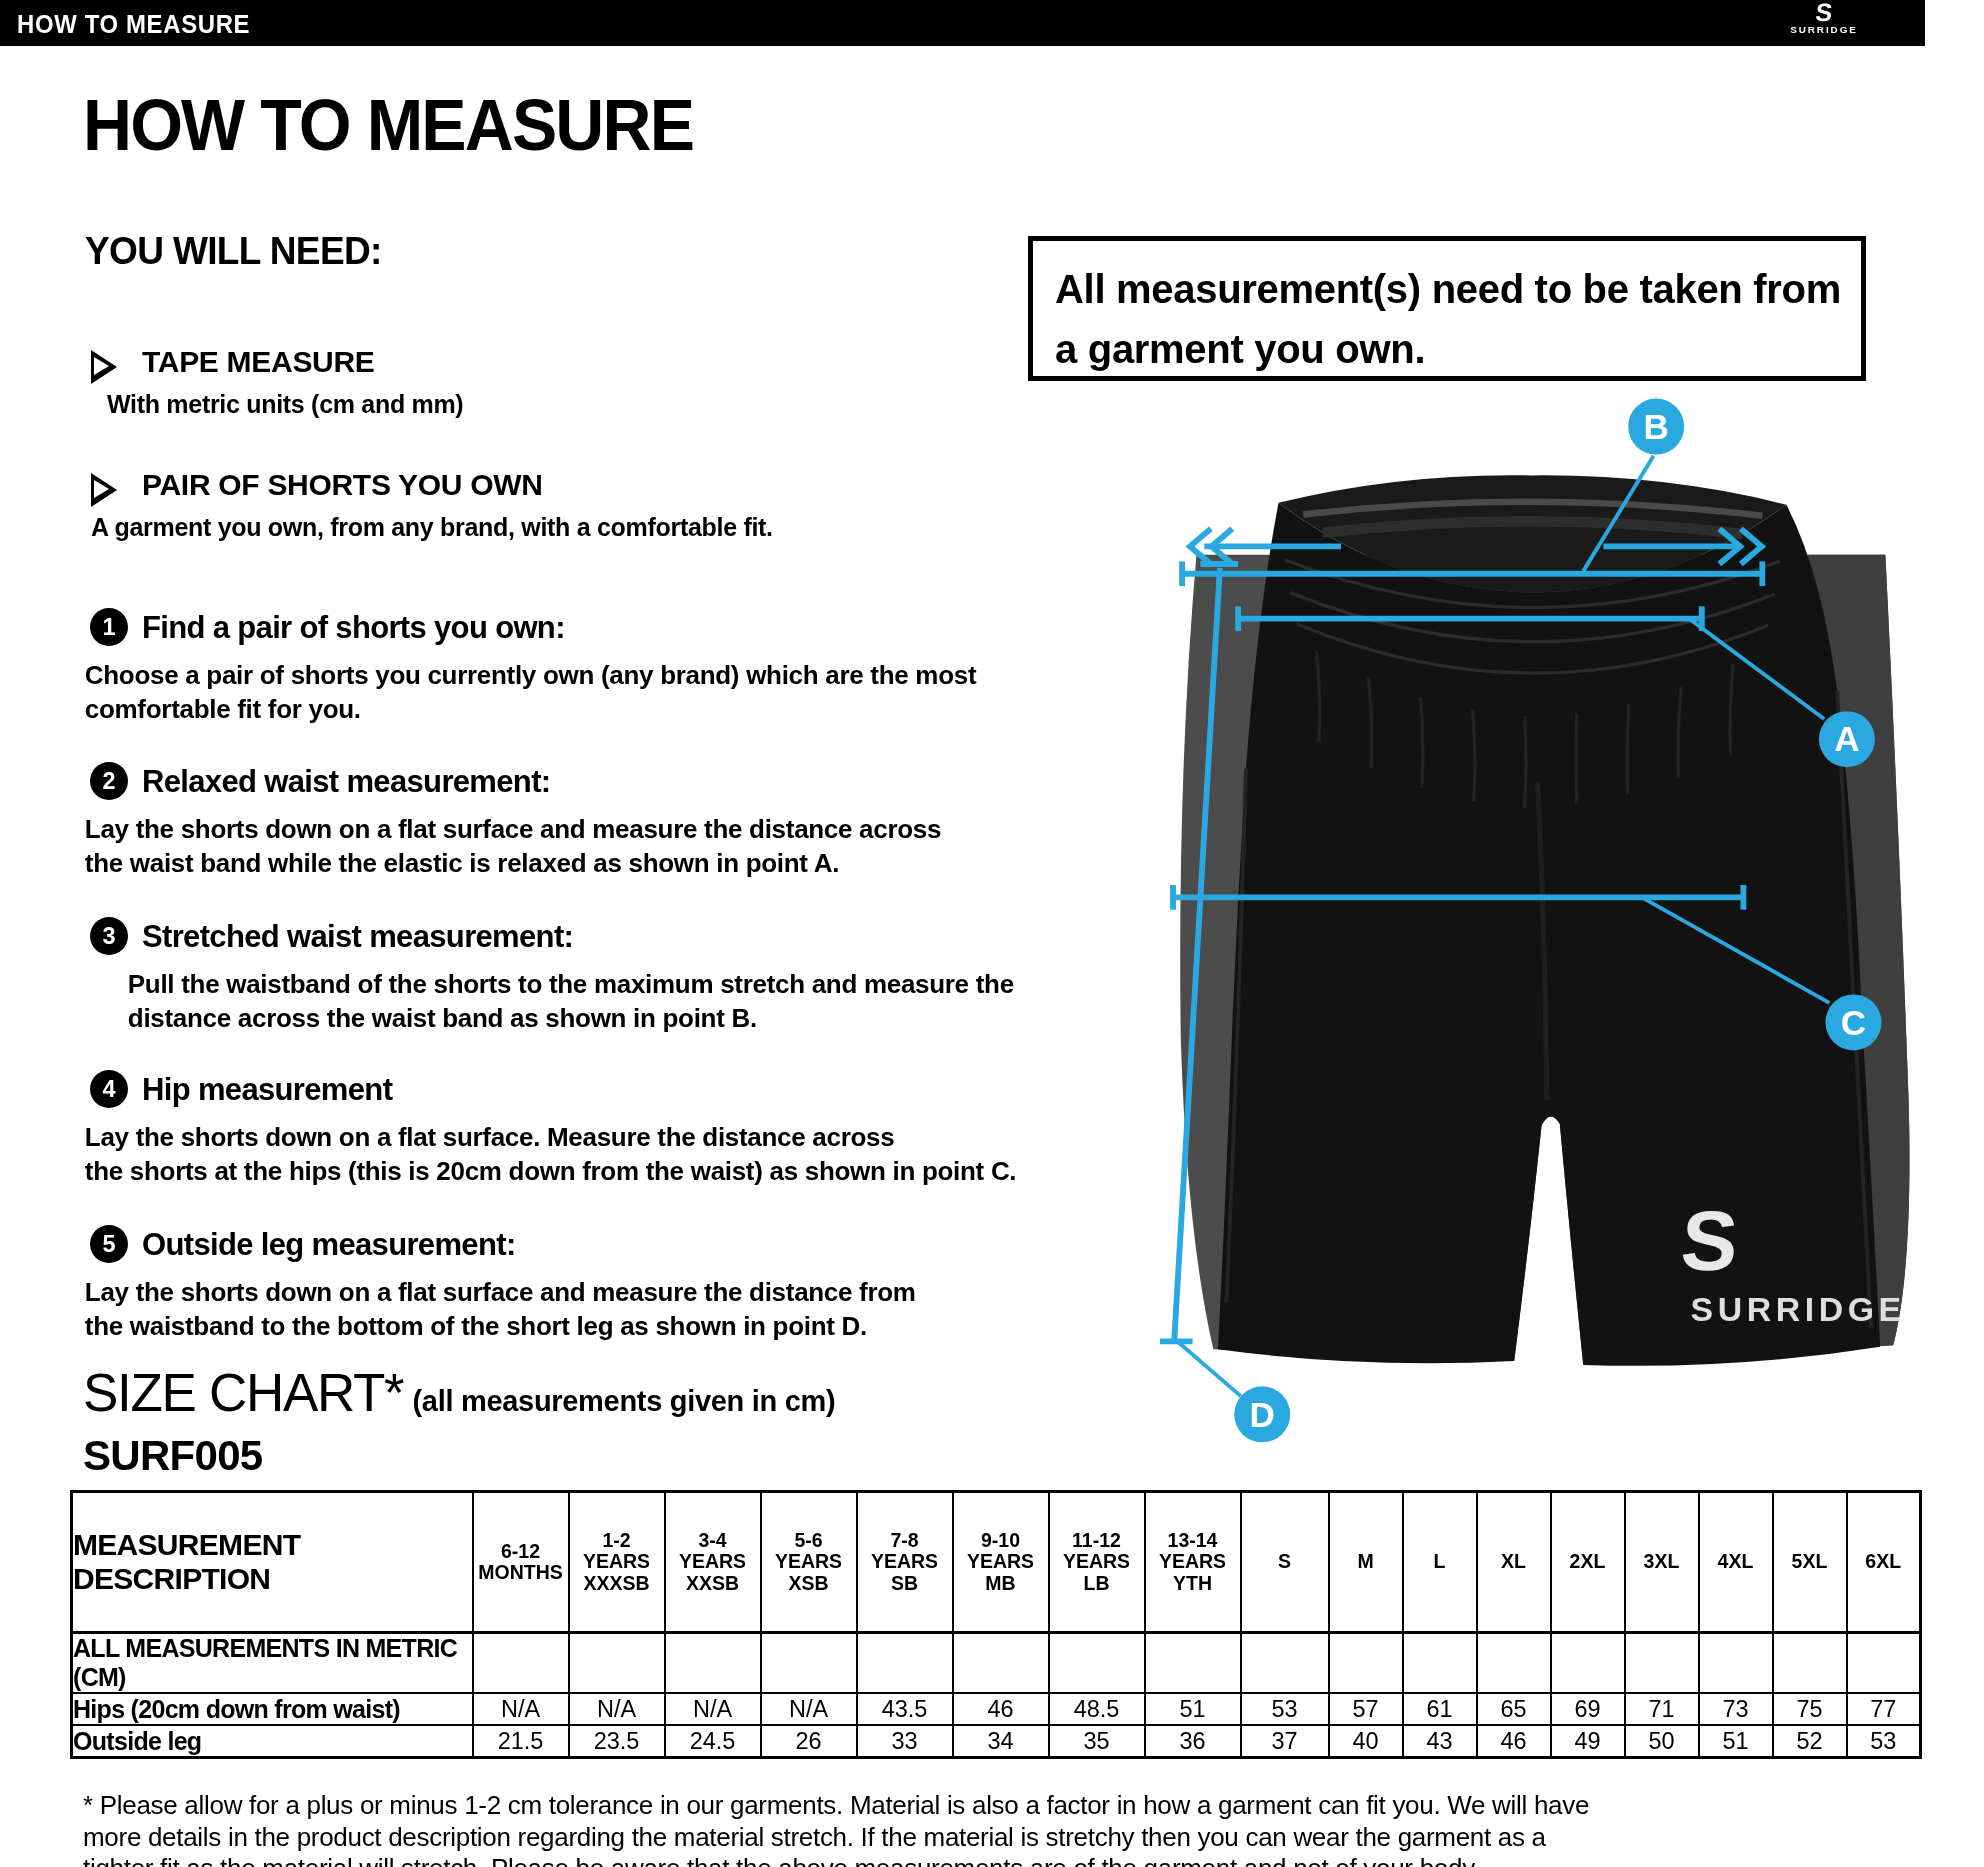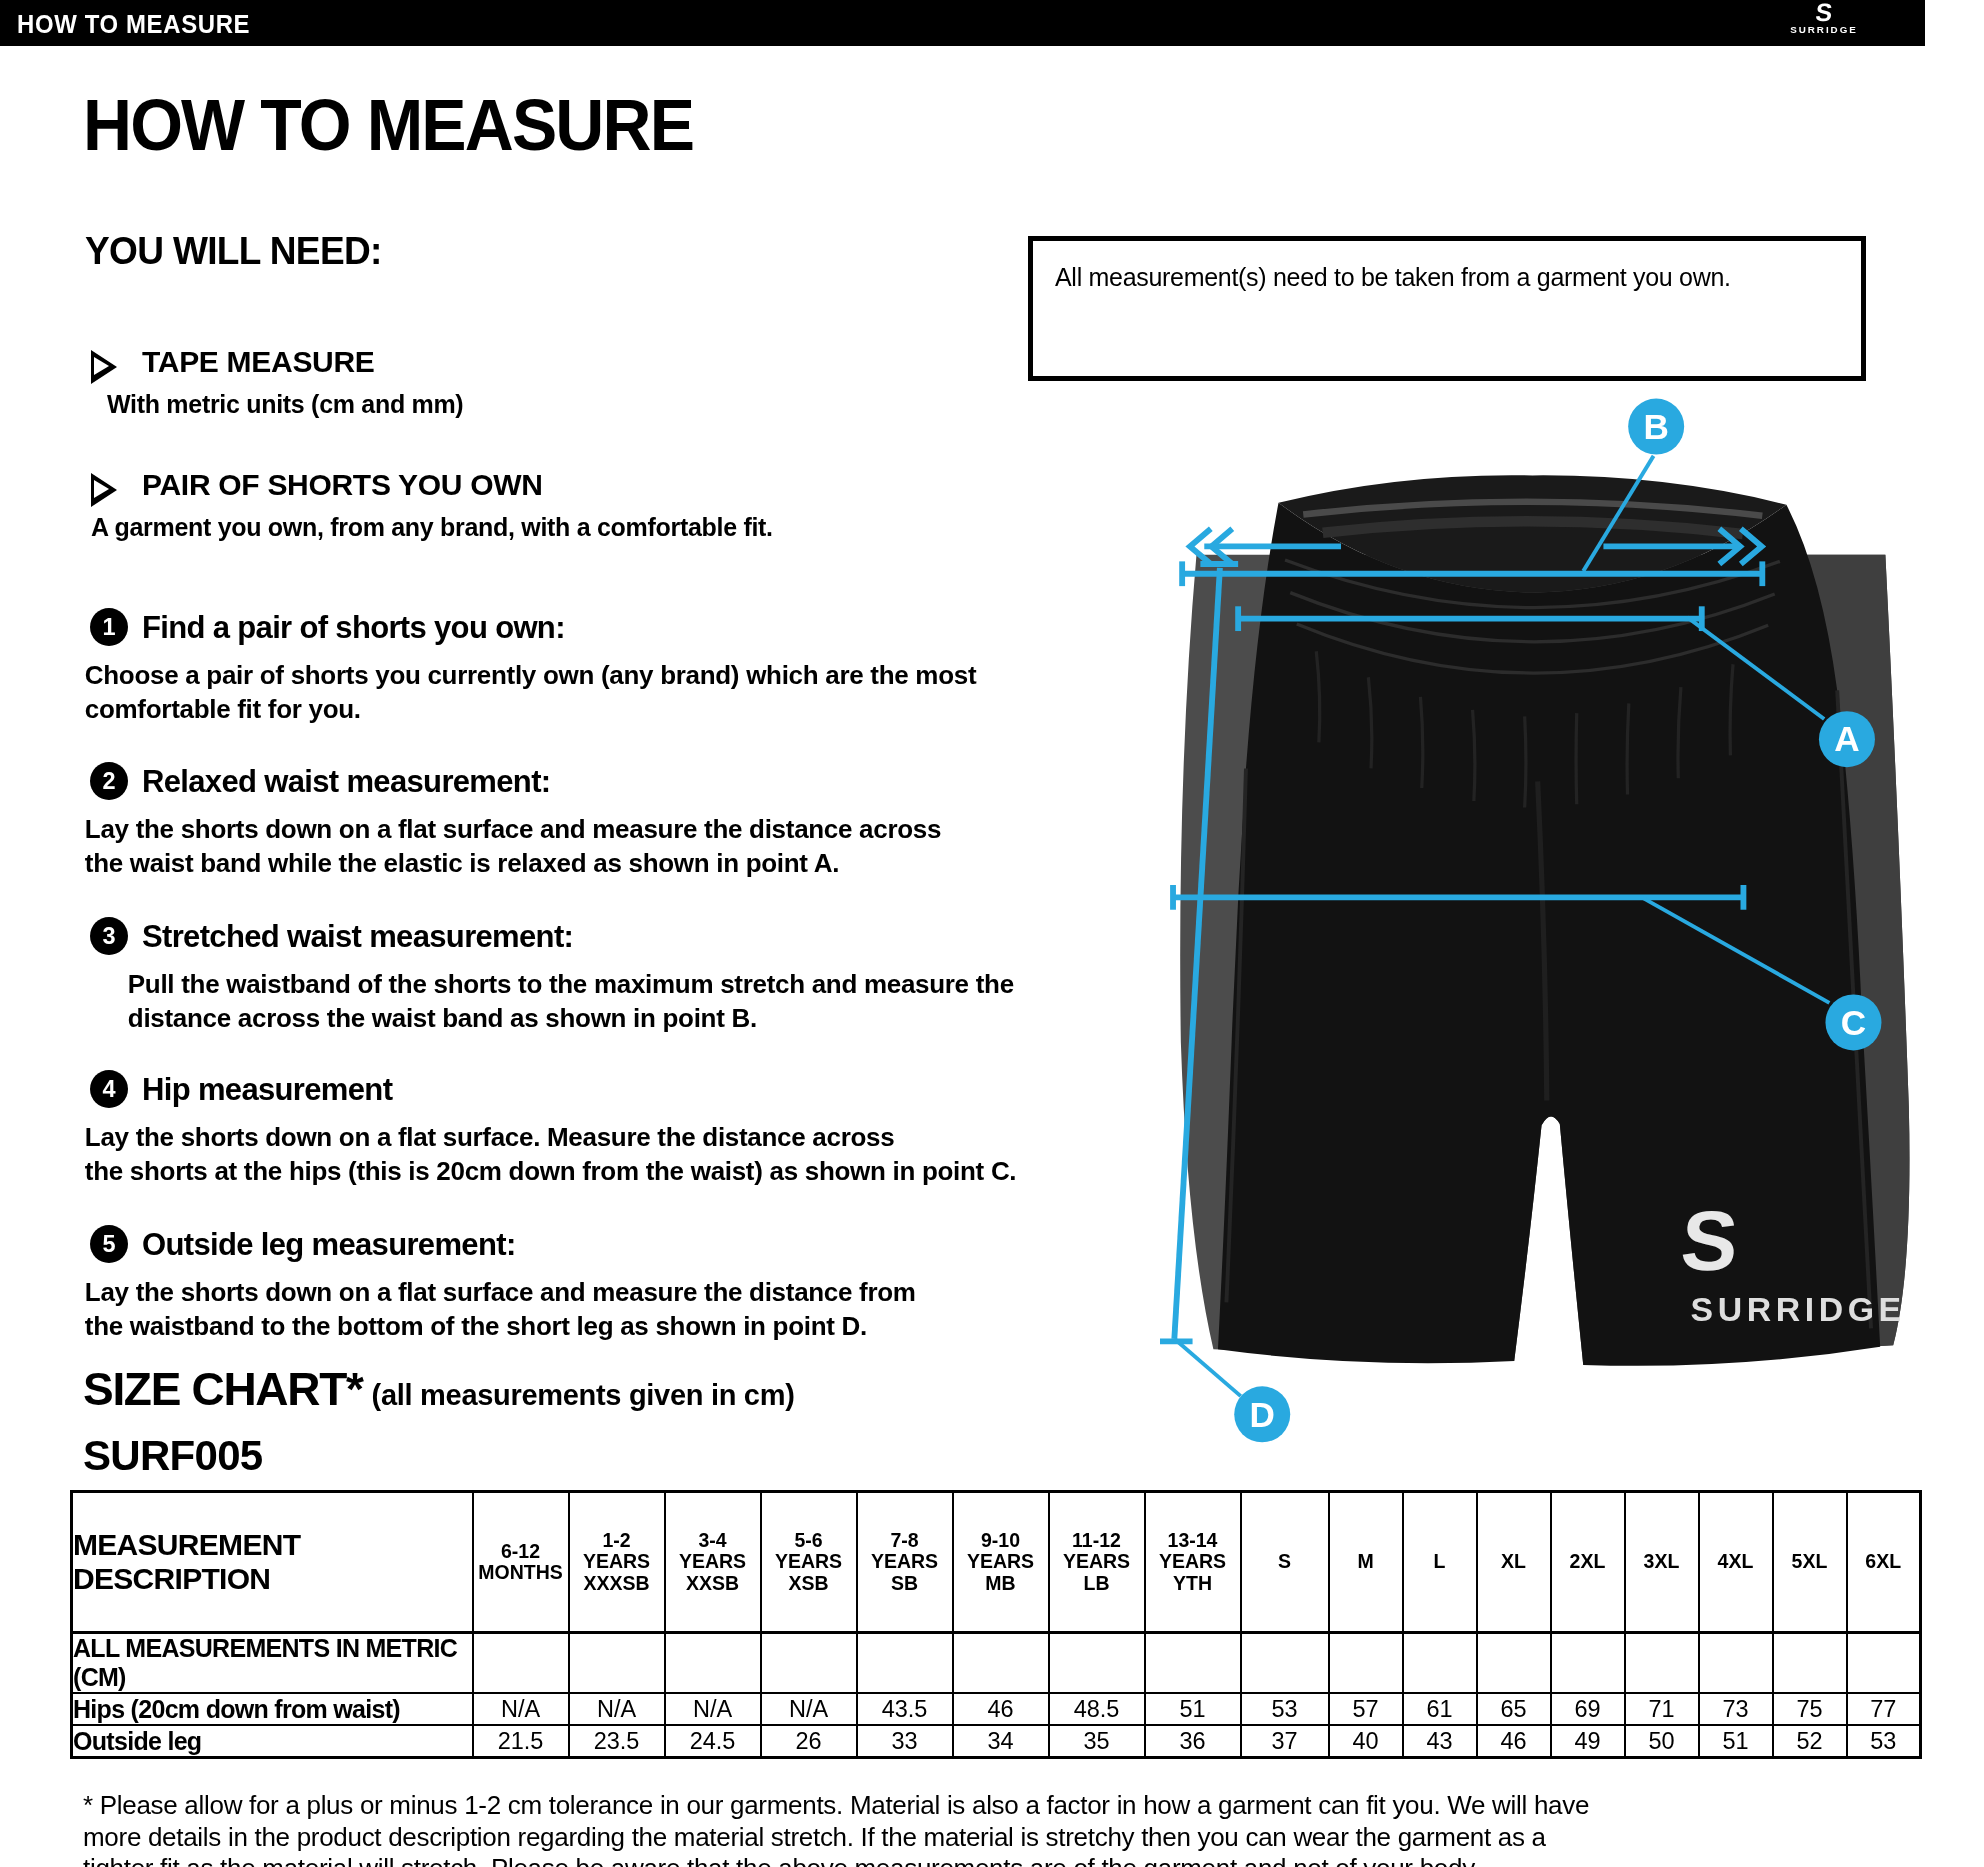--- a/index.html
+++ b/index.html
@@ -22,31 +22,31 @@
 
   
   .ywn-title{left:85px;top:229px;font-size:39px;font-weight:800;letter-spacing:-0.7px;transform:scaleX(.95);transform-origin:left;}
   .need-item-label{font-size:30px;font-weight:800;letter-spacing:-0.3px;}
   .need-item-desc{font-size:25px;font-weight:700;letter-spacing:-0.3px;}
   .tri{width:0;height:0;border-style:solid;border-width:17px 0 17px 26px;border-color:transparent transparent transparent #000;position:absolute;}
   .tri-inner{width:0;height:0;border-style:solid;border-width:9.8px 0 9.8px 15px;border-color:transparent transparent transparent #fff;position:absolute;left:-23.5px;top:-9.8px;}
 
   
   .notebox{left:1028px;top:236px;width:838px;height:145px;border:5.9px solid #000;box-sizing:border-box;}
-  .notebox-text{left:1055px;top:259px;width:801px;font-size:25px;font-weight:400;letter-spacing:-0.3px;line-height:1.5;}
+  .notebox-text{left:1055px;top:259px;width:801px;font-size:40px;font-weight:700;letter-spacing:-0.3px;line-height:1.5;}
 
   
   .step-circle{width:38px;height:38px;border-radius:50%;background:#000;color:#fff;
     font-size:23.5px;font-weight:800;display:flex;align-items:center;justify-content:center;}
   .step-title{font-size:32px;font-weight:800;letter-spacing:-0.7px;transform:scaleX(.97);transform-origin:left;}
   .step-body{font-size:26px;font-weight:700;letter-spacing:-0.3px;line-height:1.3;}
 
   
   .sc-row{left:83px;top:1362px;}
-  .sc-title{font-size:46px;font-weight:700;letter-spacing:-1.3px;}
+  .sc-title{font-size:53px;font-weight:400;letter-spacing:-1.3px;}
   .sc-sub{font-size:29px;font-weight:800;letter-spacing:-0.3px;margin-left:9px;}
   .sc-code{left:83px;top:1432px;font-size:42px;font-weight:800;letter-spacing:-0.7px;}
 
   
   table.size{position:absolute;left:70px;top:1490px;width:1844px;border-collapse:collapse;table-layout:fixed;}
   table.size td, table.size th{border:2px solid #000;padding:0;overflow:hidden;}
   table.size tr.hdr th{border-bottom:3.9px solid #000;}
   table.size{border:3.3px solid #000;}
   th.mdesc{font-size:30px;font-weight:800;text-align:left;padding-left:6.5px;letter-spacing:-0.7px;height:138px;}
   th.sizecol{font-size:19.5px;font-weight:800;line-height:1.08;text-align:center;vertical-align:middle;}

